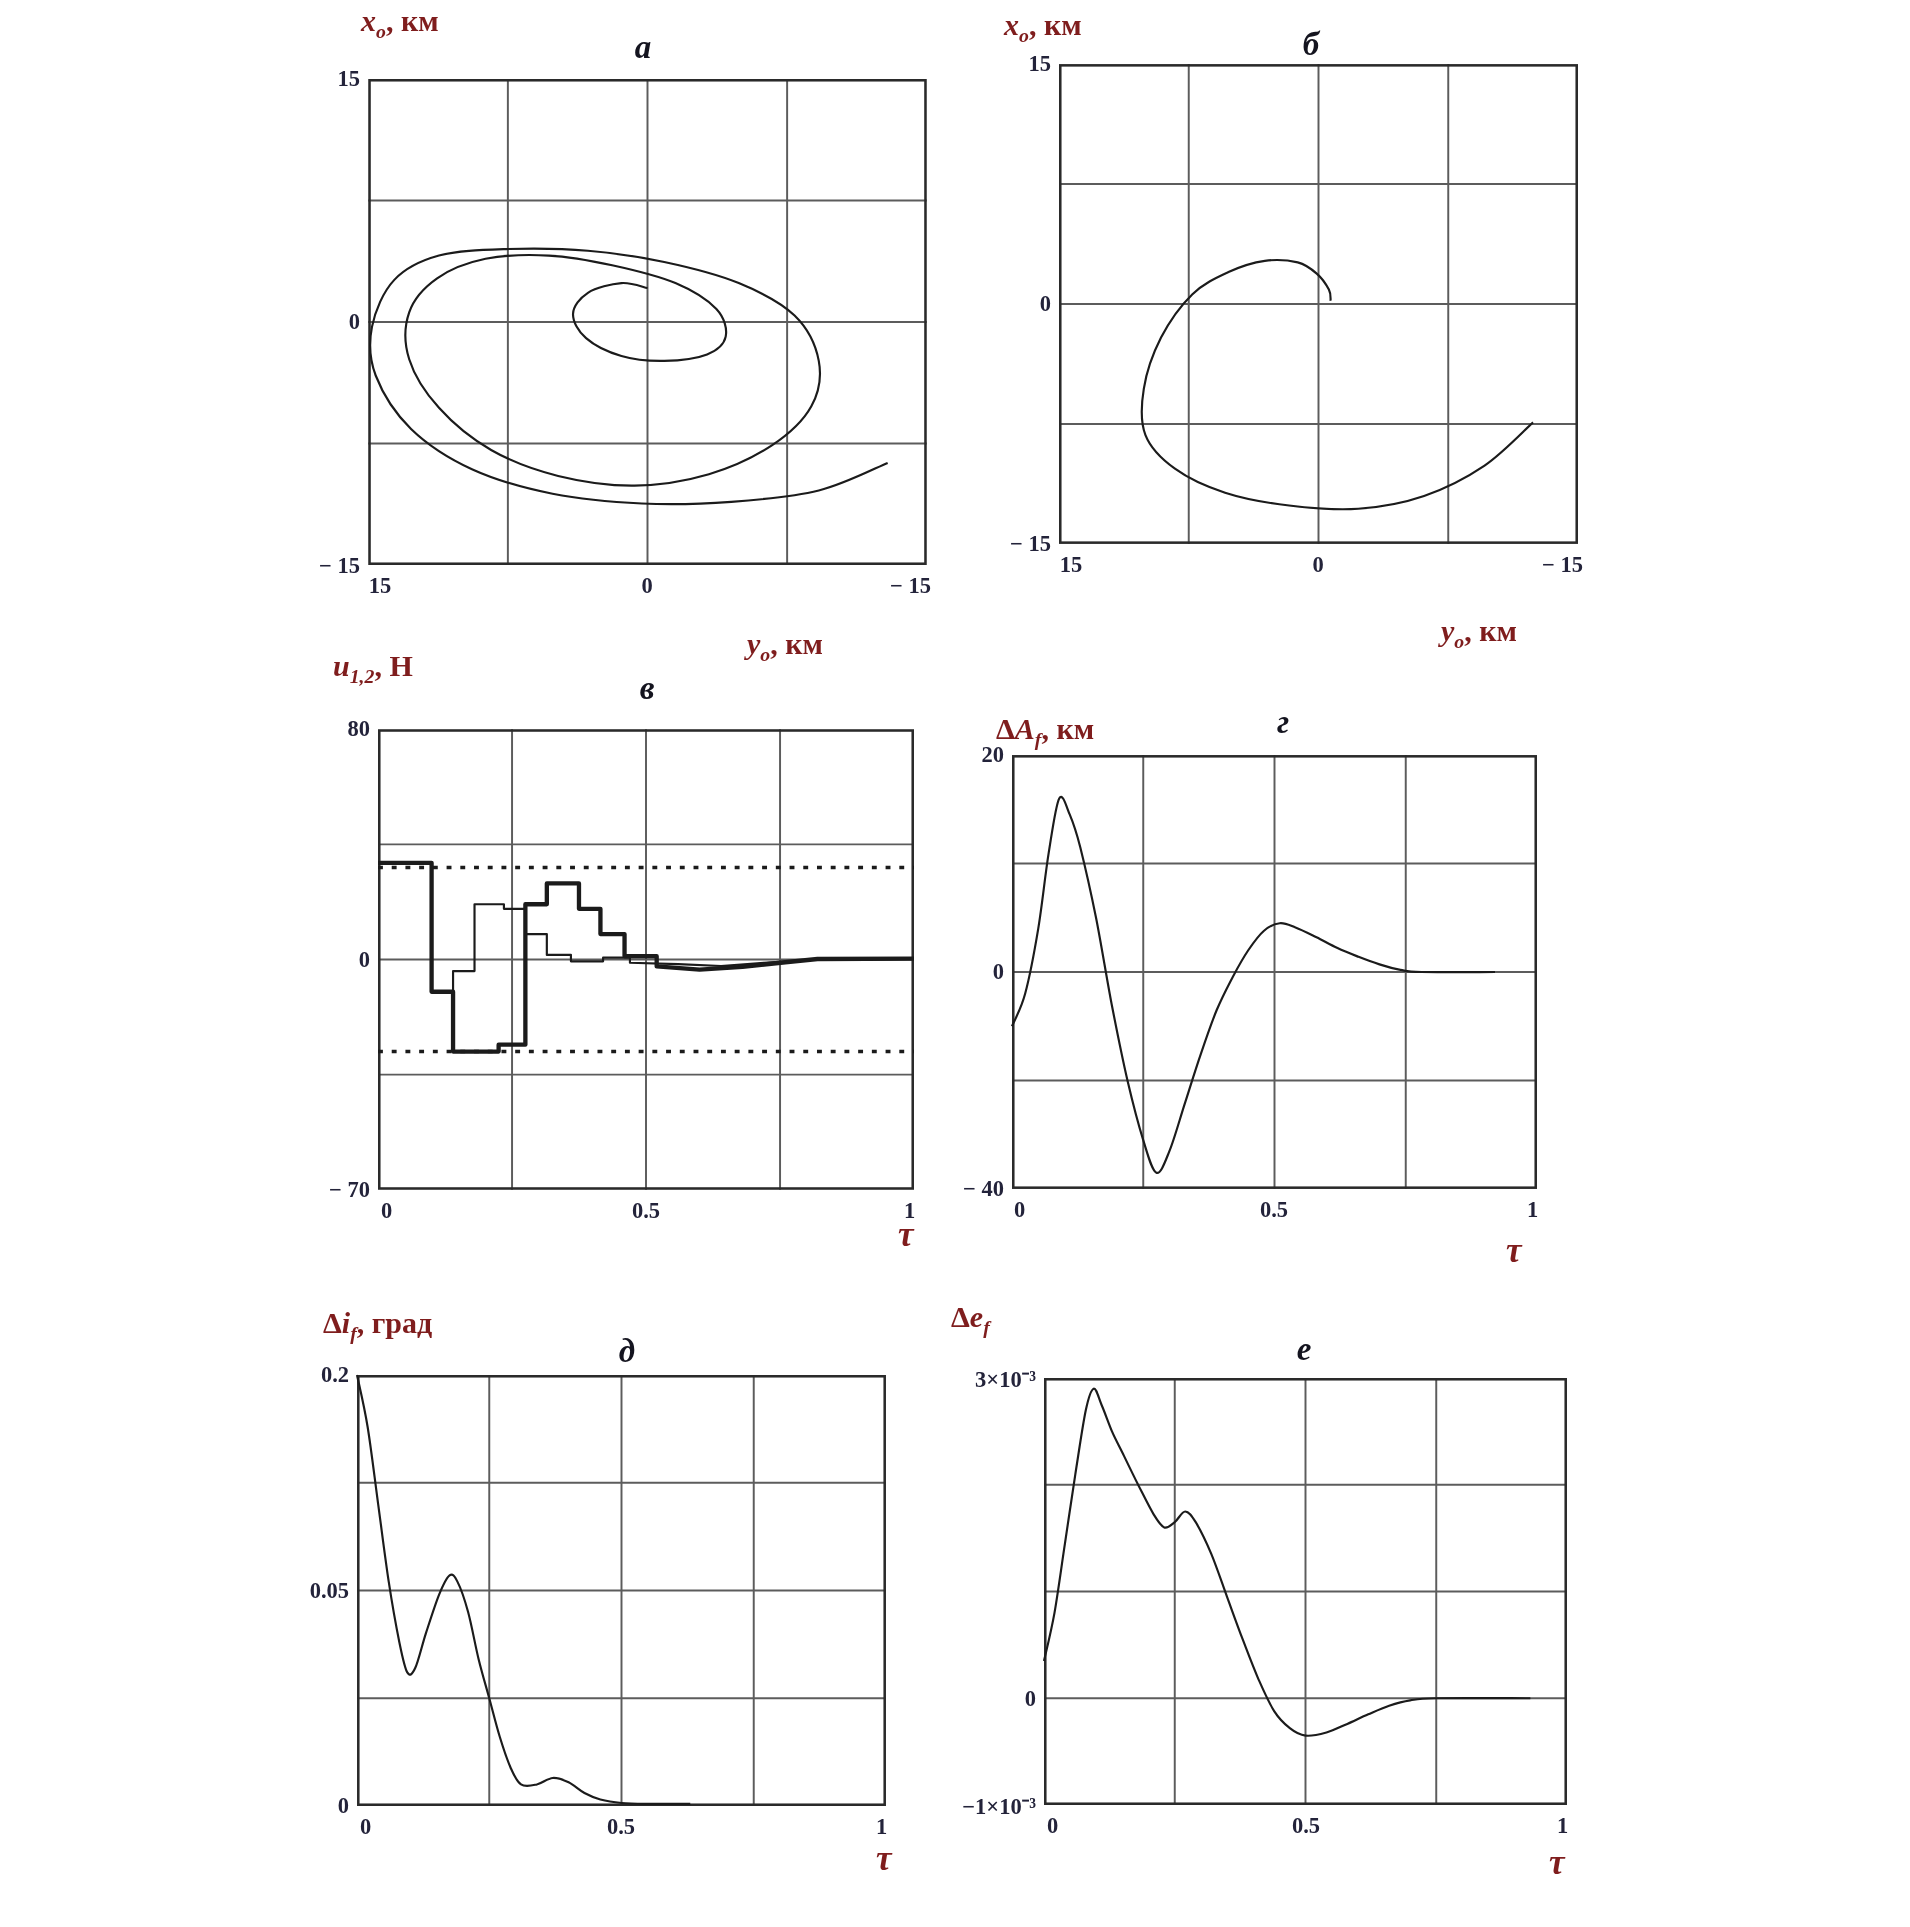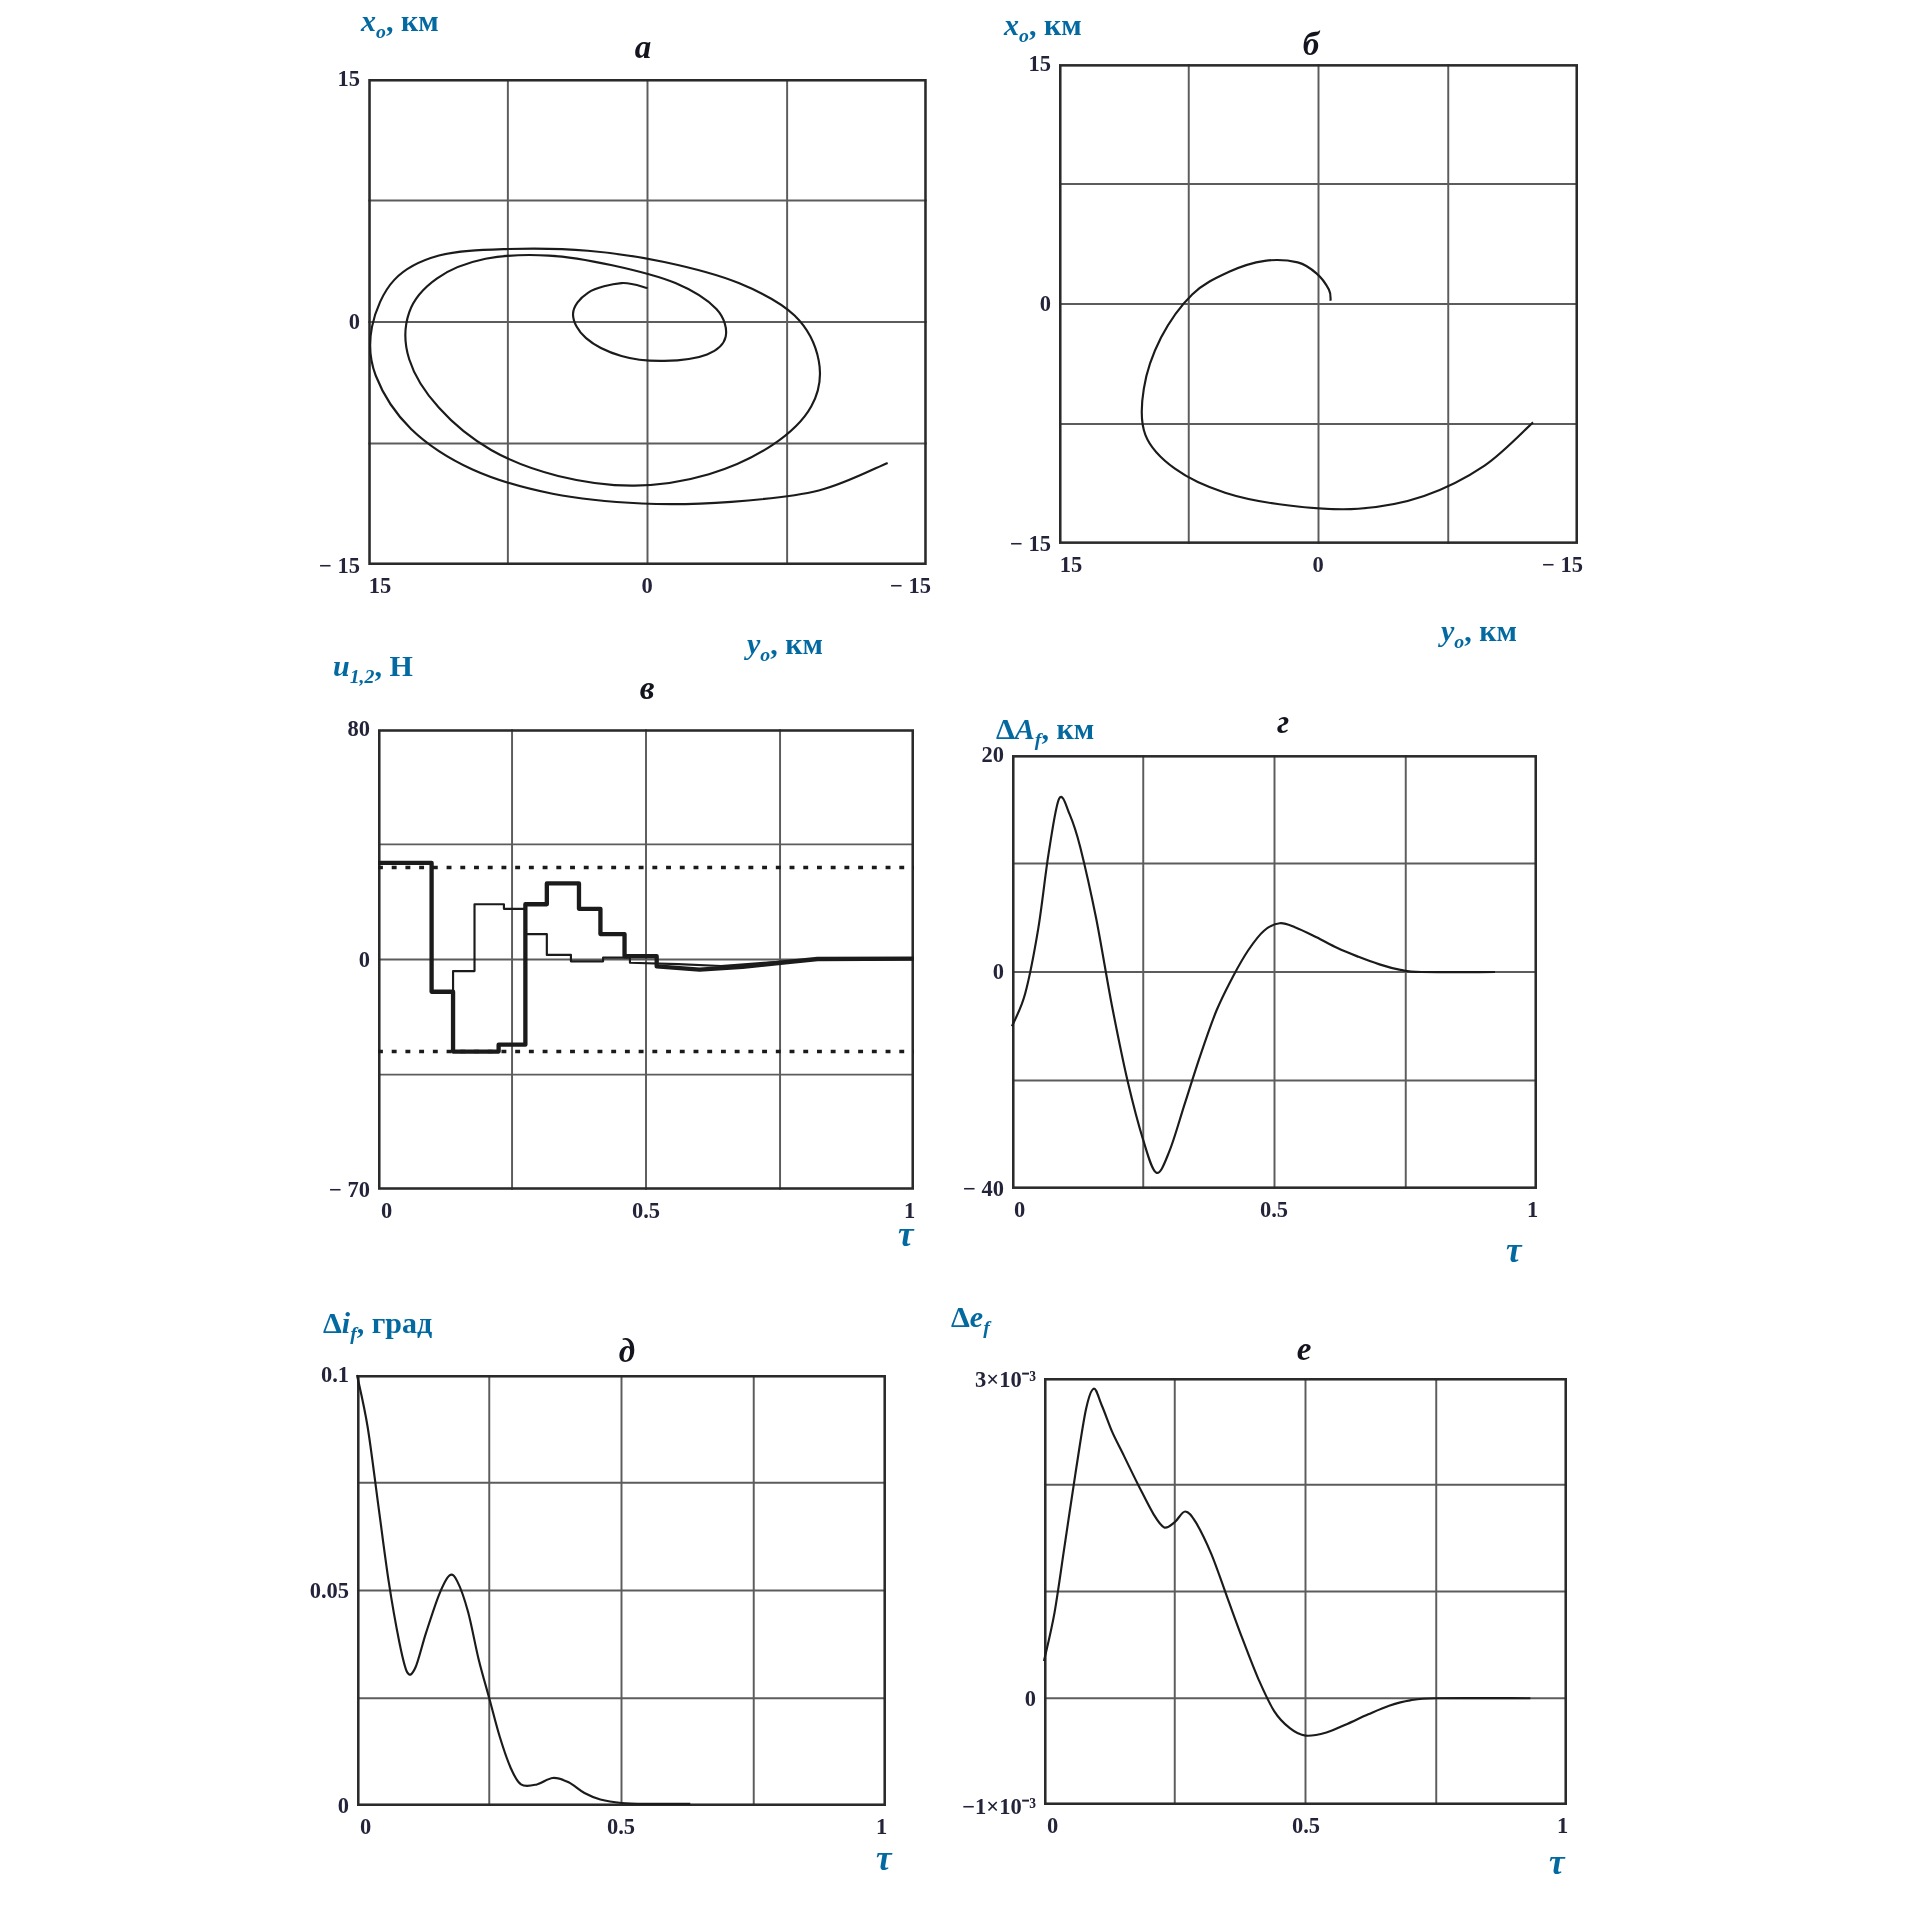--- a/index.html
+++ b/index.html
@@ -1,19 +1,19 @@
 <!DOCTYPE html>
 <html><head>
 <meta charset="utf-8">
 <style>
   html,body{margin:0;padding:0;background:#ffffff;}
   #page{position:relative;width:1910px;height:1928px;background:#ffffff;overflow:hidden;
         font-family:"Liberation Serif",serif;}
   .plot-svg{position:absolute;overflow:visible;}
-  .axis-label{position:absolute;font-size:30px;font-weight:700;color:#0369a1;white-space:nowrap;}
+  .axis-label{position:absolute;font-size:30px;font-weight:700;color:#7f1d1d;white-space:nowrap;}
   .axis-label .pre{font-style:normal;}
   .axis-label .main{font-style:italic;}
   .axis-label .sub{font-style:italic;font-size:0.66em;vertical-align:-0.35em;letter-spacing:0;}
   .axis-label .unit{font-style:normal;}
   .axis-label.tau .main{font-weight:700;font-size:35px;}
   .plot-letter{position:absolute;font-size:33px;font-style:italic;font-weight:700;color:#14141f;
                transform:translateX(-50%);}
   .ytick{position:absolute;font-size:22.5px;font-weight:700;color:#23233a;white-space:nowrap;
          transform:translate(-100%,-50%);}
   .xtick{position:absolute;font-size:22.5px;font-weight:700;color:#23233a;white-space:nowrap;
@@ -107,21 +107,21 @@
     <svg class="plot-svg" width="529" height="431" style="left: 357px; top: 1375px;" viewBox="0 0 540 440">
       <line x1="135.0" x2="135.0" y1="0" y2="440" stroke="#5c5c5c" stroke-width="2"></line>
       <line x1="270.0" x2="270.0" y1="0" y2="440" stroke="#5c5c5c" stroke-width="2"></line>
       <line x1="405.0" x2="405.0" y1="0" y2="440" stroke="#5c5c5c" stroke-width="2"></line>
       <line x1="0" x2="540" y1="110.0" y2="110.0" stroke="#5c5c5c" stroke-width="2"></line>
       <line x1="0" x2="540" y1="220.0" y2="220.0" stroke="#5c5c5c" stroke-width="2"></line>
       <line x1="0" x2="540" y1="330.0" y2="330.0" stroke="#5c5c5c" stroke-width="2"></line>
       <rect x="1.3" y="1.3" width="537.4" height="437.4" fill="none" stroke="#2a2a2a" stroke-width="2.6"></rect>
       <path d="M0.0 0.0C1.8 8.8 7.2 30.8 10.8 52.8C14.4 74.8 18.0 105.6 21.6 132.0C25.2 158.4 28.8 187.7 32.4 211.2C36.0 234.7 40.1 257.4 43.2 272.8C46.4 288.2 48.6 299.2 51.3 303.6C54.0 308.0 56.3 305.8 59.4 299.2C62.5 292.6 66.2 276.5 70.2 264.0C74.3 251.5 79.7 234.3 83.7 224.4C87.8 214.5 91.3 206.8 94.5 204.6C97.7 202.4 99.4 205.0 102.6 211.2C105.8 217.4 109.8 228.8 113.4 242.0C117.0 255.2 120.6 275.7 124.2 290.4C127.8 305.1 131.4 316.8 135.0 330.0C138.6 343.2 142.2 357.9 145.8 369.6C149.4 381.3 153.0 392.3 156.6 400.4C160.2 408.5 162.9 415.1 167.4 418.0C171.9 420.9 178.2 419.1 183.6 418.0C189.0 416.9 194.4 411.8 199.8 411.4C205.2 411.0 210.6 413.2 216.0 415.8C221.4 418.4 226.8 423.9 232.2 426.8C237.6 429.7 242.1 431.7 248.4 433.4C254.7 435.1 261.9 436.2 270.0 436.9C278.1 437.7 285.3 437.7 297.0 437.8C308.7 437.9 333.0 437.8 340.2 437.8" fill="none" stroke="#1b1b1b" stroke-width="2.2" stroke-linejoin="round"></path>
     </svg>
-    <span class="ytick" style="left: 349px; top: 1375px;">0.1</span>
+    <span class="ytick" style="left: 349px; top: 1375px;">0.2</span>
     <span class="ytick" style="left: 349px; top: 1591px;">0.05</span>
     <span class="ytick" style="left: 349px; top: 1806px;">0</span>
     <span class="xtick first" style="left: 361px; top: 1814px;">0</span>
     <span class="xtick" style="left: 621px; top: 1814px;">0.5</span>
     <span class="xtick last" style="left: 886px; top: 1814px;">1</span>
     <span class="plot-letter" style="left: 627px; top: 1333px;">д</span>
     <div class="axis-label" style="left: 323px; top: 1306px;"><span class="pre">Δ</span><span class="main">i</span><span class="sub">f</span><span class="unit">, град</span></div>
     <div class="axis-label tau" style="left: 876px; top: 1839px;"><span class="main">τ</span></div>
     <svg class="plot-svg" width="523" height="427" style="left: 1044px; top: 1378px;" viewBox="0 0 534 436">
       <line x1="133.5" x2="133.5" y1="0" y2="436" stroke="#5c5c5c" stroke-width="2"></line>

